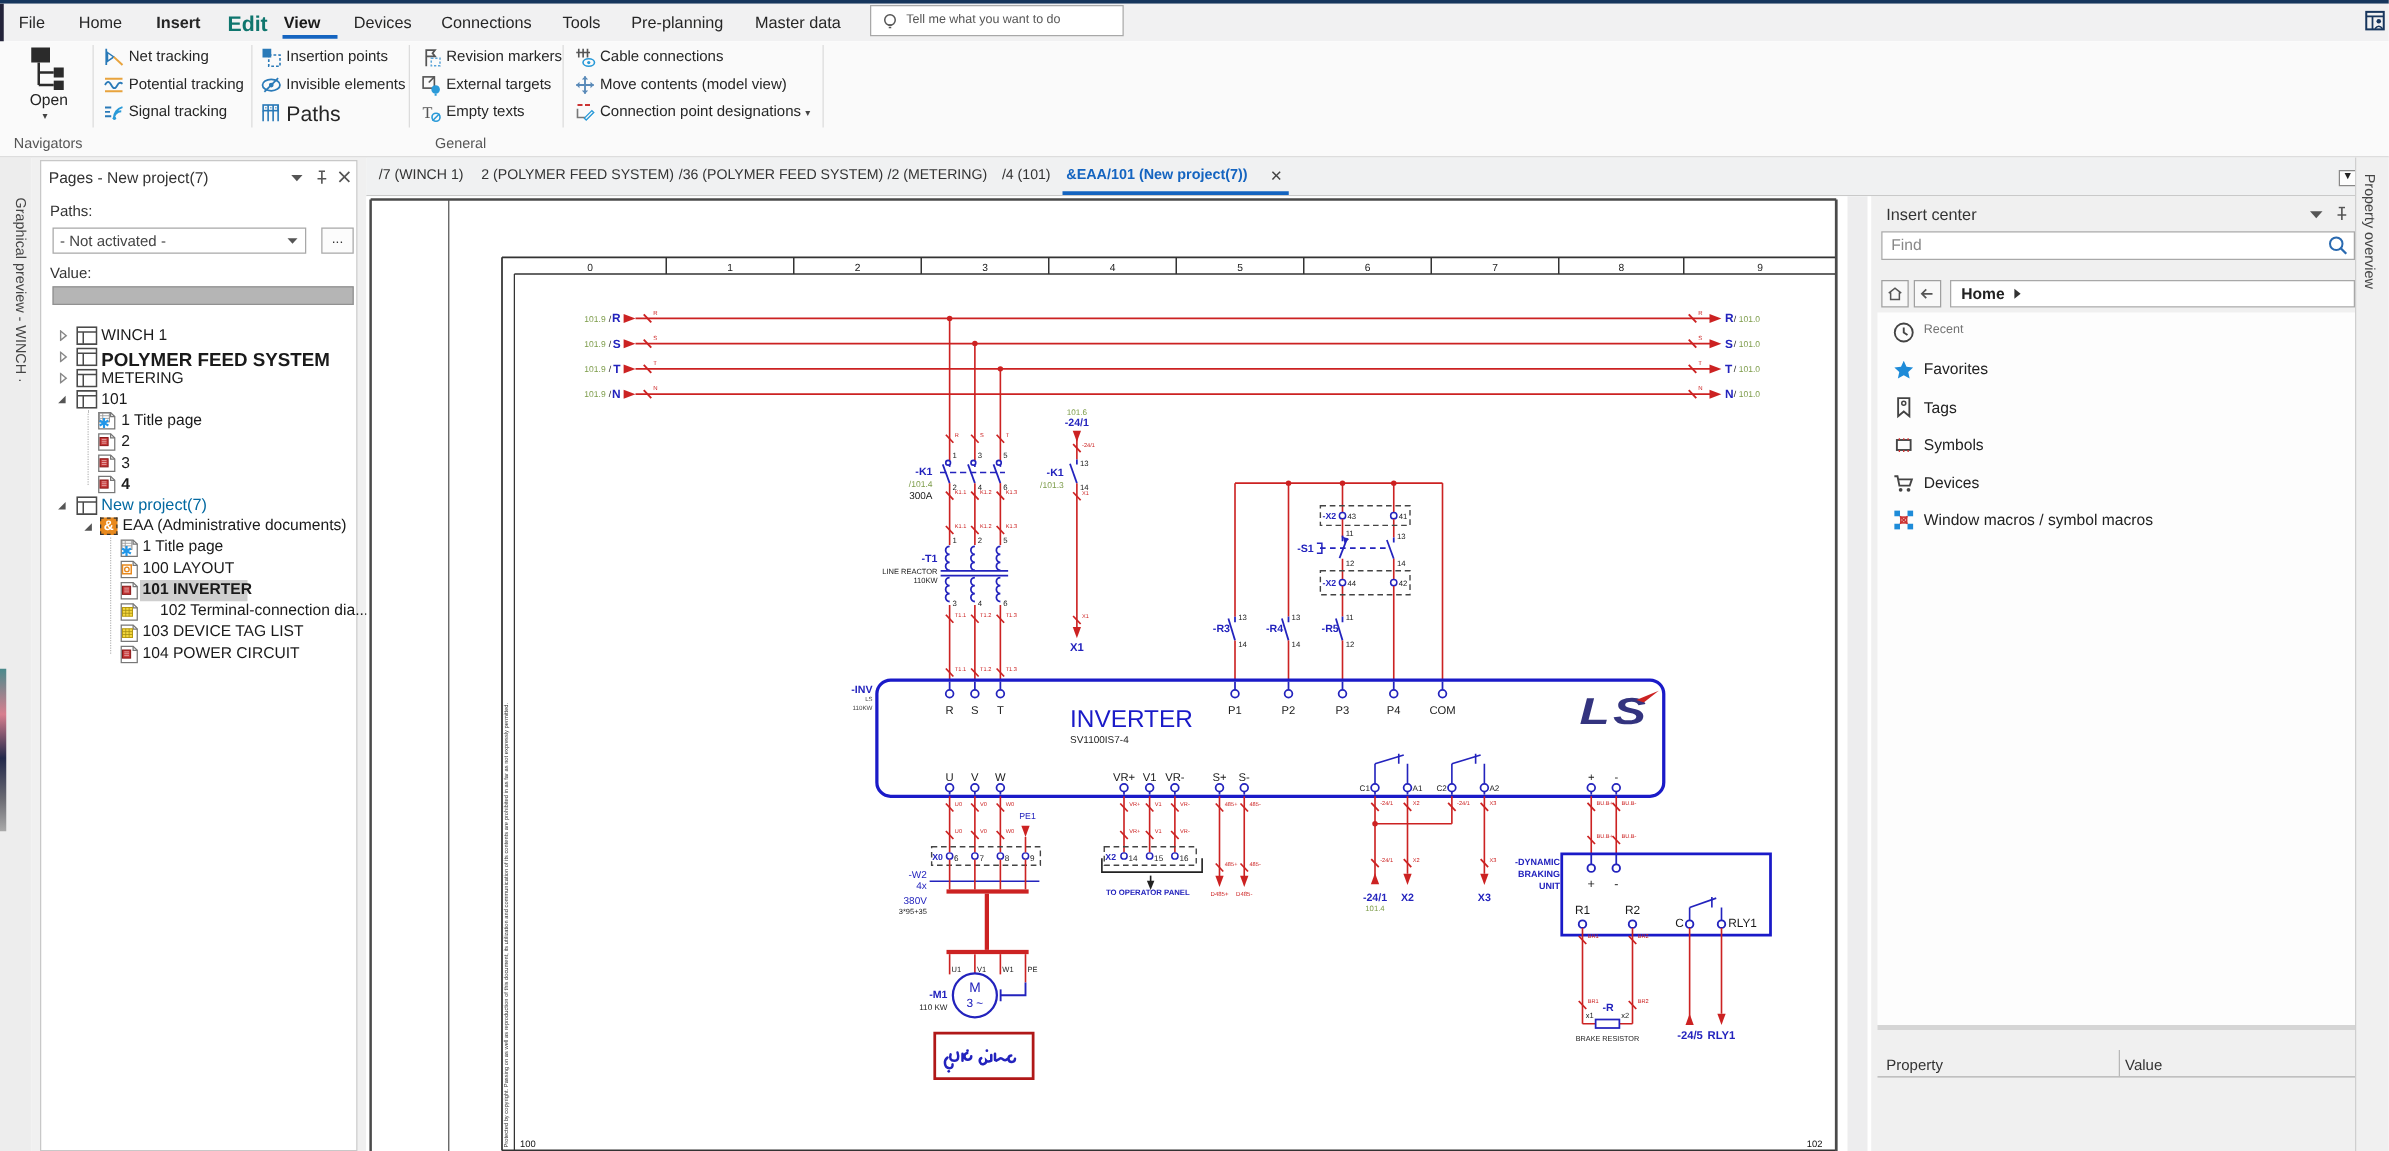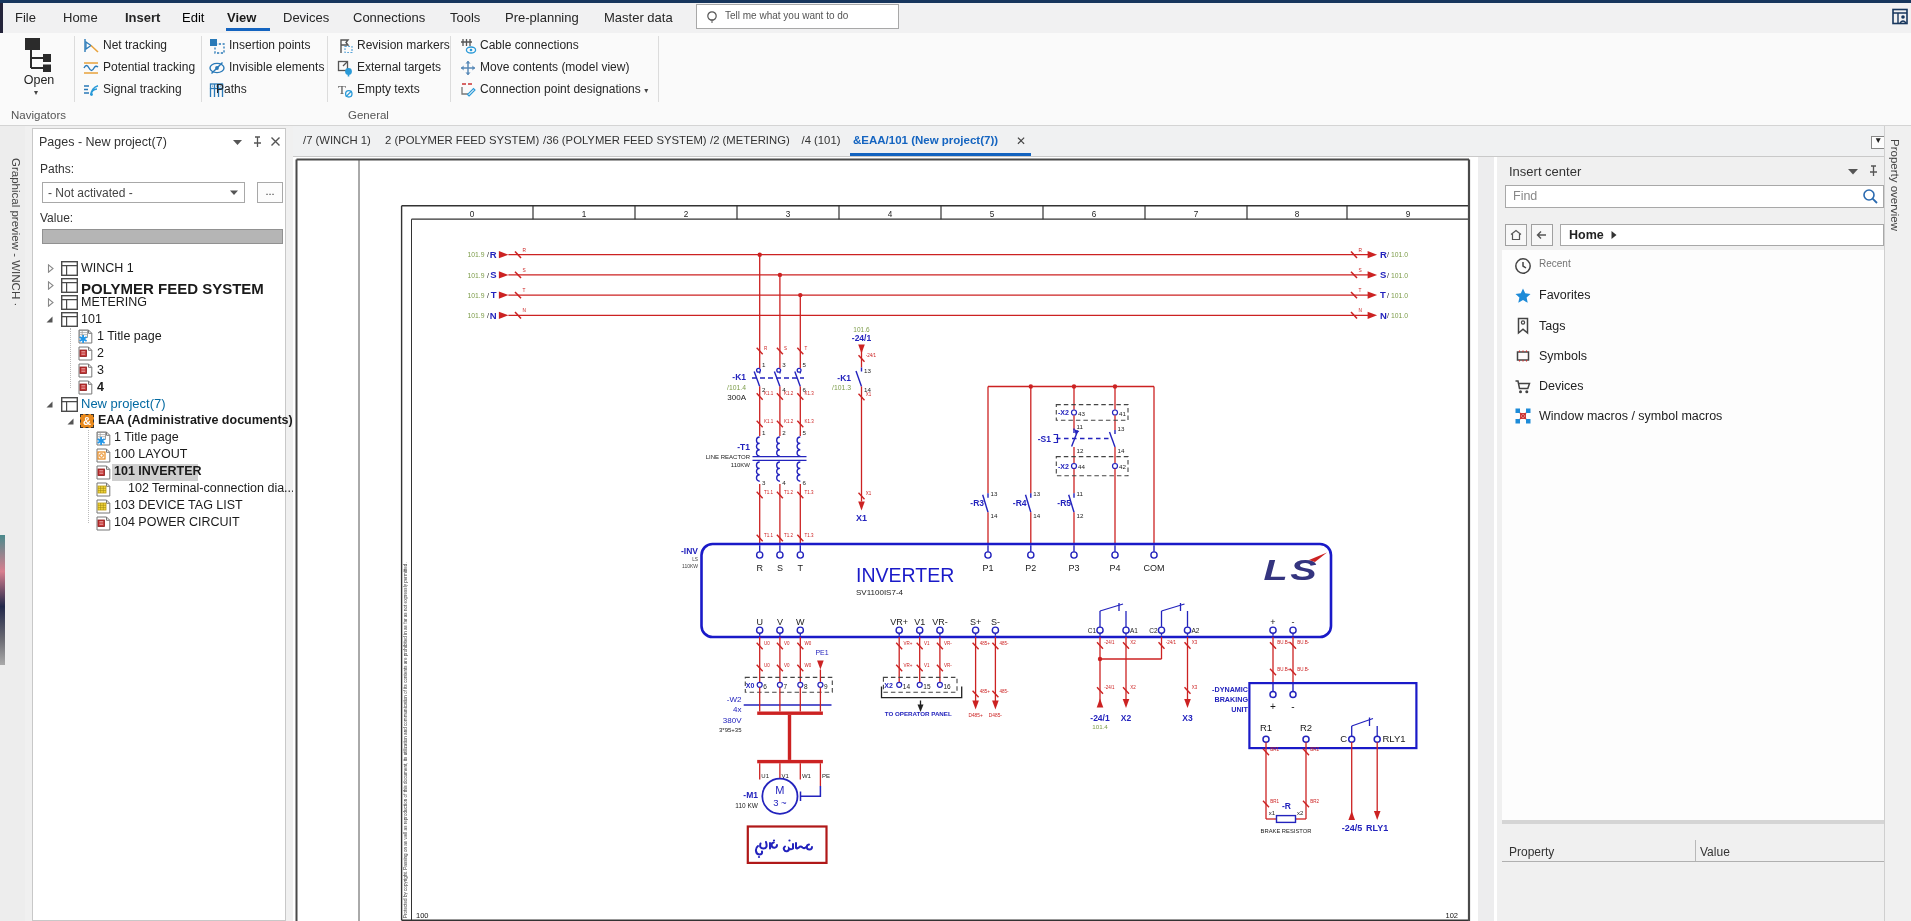--- a/index.html
+++ b/index.html
@@ -7,21 +7,21 @@
 </style></head><body>
 <div id="root">
 
  <div class="abs" style="left:0;top:0;width:1911px;height:2.5px;background:#17365d"></div>
 
  <div class="abs" style="left:0;top:2.5px;width:1911px;height:30.5px;background:#f1f1f2"></div>
  <div class="abs" style="left:0;top:2.5px;width:3px;height:31px;background:#23233a"></div>
  <div style="position:absolute;left:15px;top:10px;font-size:13px;color:#262626;font-weight:normal">File</div>
 <div style="position:absolute;left:63px;top:10px;font-size:13px;color:#262626;font-weight:normal">Home</div>
 <div style="position:absolute;left:125px;top:10px;font-size:13px;color:#262626;font-weight:bold">Insert</div>
-<div style="position:absolute;left:182px;top:10px;font-size:13px;color:#000000;font-weight:normal">Edit</div>
+<div style="position:absolute;left:182px;top:10px;font-size:17px;color:#0f766e;font-weight:bold">Edit</div>
 <div style="position:absolute;left:227px;top:10px;font-size:13px;color:#1a1a1a;font-weight:bold">View</div>
 <div style="position:absolute;left:283px;top:10px;font-size:13px;color:#262626;font-weight:normal">Devices</div>
 <div style="position:absolute;left:353px;top:10px;font-size:13px;color:#262626;font-weight:normal">Connections</div>
 <div style="position:absolute;left:450px;top:10px;font-size:13px;color:#262626;font-weight:normal">Tools</div>
 <div style="position:absolute;left:505px;top:10px;font-size:13px;color:#262626;font-weight:normal">Pre-planning</div>
 <div style="position:absolute;left:604px;top:10px;font-size:13px;color:#262626;font-weight:normal">Master data</div>
  <div class="abs" style="left:226px;top:27.5px;width:44px;height:3.5px;background:#1464c0"></div>
  <div class="abs" style="left:696px;top:4px;width:203px;height:25px;background:#fff;border:1px solid #a8a8a8"></div>
  <svg class="abs" style="left:703px;top:8px" width="18" height="18">
       <circle cx="9" cy="8" r="4.2" fill="none" stroke="#555" stroke-width="1.2"></circle>
@@ -89,21 +89,21 @@
       </svg>
     </div>
     <div style="position:absolute;left:229px;top:60px;font-size:12px;color:#262626;white-space:nowrap">Invisible elements</div>
 <div style="position:absolute;left:208px;top:81px;width:18px;height:18px">
       <svg width="18" height="18" viewBox="0 0 18 18" style="position:absolute;left:0;top:0">
         <rect x="2.5" y="3" width="12" height="4.5" fill="none" stroke="#2a7ab8" stroke-width="1.3"></rect>
         <path d="M6.5,3 V16 M10.5,3 V16 M14.5,3 V16 M2.5,7.5 V16" stroke="#2a7ab8" stroke-width="1.3" fill="none"></path>
         <path d="M4.3,5.2 h0.8 M8.3,5.2 h0.8 M12.3,5.2 h0.8" stroke="#2a7ab8" stroke-width="1.2"></path>
       </svg>
     </div>
-    <div style="position:absolute;left:216px;top:82px;font-size:12px;color:#262626;white-space:nowrap">Paths</div>
+    <div style="position:absolute;left:229px;top:82px;font-size:17px;color:#262626;white-space:nowrap">Paths</div>
 <div style="position:absolute;left:336px;top:36.5px;width:18px;height:18px">
       <svg width="18" height="18" viewBox="0 0 18 18" style="position:absolute;left:0;top:0">
         <path d="M5,16 V3 H12 L10,5.5 12,8 H5" fill="none" stroke="#555" stroke-width="1.4"></path>
         <rect x="9" y="9.5" width="7" height="6" fill="none" stroke="#5aa4d8" stroke-width="1.2" stroke-dasharray="1.8,1.4"></rect>
       </svg>
     </div>
     <div style="position:absolute;left:357px;top:37.5px;font-size:12px;color:#262626;white-space:nowrap">Revision markers</div>
 <div style="position:absolute;left:336px;top:59px;width:18px;height:18px">
       <svg width="18" height="18" viewBox="0 0 18 18" style="position:absolute;left:0;top:0">
         <rect x="2.5" y="2.5" width="9" height="9" fill="none" stroke="#555" stroke-width="1.3"></rect>
@@ -250,21 +250,21 @@
     </svg>
 <svg style="position:absolute;left:61px;top:397px" width="17" height="15">
       <rect x="0.7" y="0.7" width="15.6" height="13.6" fill="#fff" stroke="#4a4a4a" stroke-width="1.4"></rect>
       <path d="M1,4.6 H16.3 M5.6,4.6 V14" stroke="#4a4a4a" stroke-width="1.2" fill="none"></path>
     </svg>
 <div style="position:absolute;left:81px;top:396.4px;font-size:13px;color:#0369a1;font-weight:normal;white-space:nowrap">New project(7)</div>
 <svg style="position:absolute;left:66px;top:417px" width="9" height="9">
       <path d="M7.5,1.5 V7.5 H1.5 Z" fill="#555"></path>
     </svg>
 <div style="position:absolute;left:80px;top:414px;width:14px;height:14px;background:#e8891d;border:1px dashed #333;color:#fff;font-size:11px;font-weight:bold;text-align:center;line-height:13px">&amp;</div>
-<div style="position:absolute;left:98px;top:413.4px;font-size:12.5px;color:#1a1a1a;font-weight:bold;white-space:nowrap">EAA (Administrative documents)</div>
+<div style="position:absolute;left:98px;top:413.4px;font-size:12.5px;color:#1a1a1a;font-weight:normal;white-space:nowrap">EAA (Administrative documents)</div>
 <svg style="position:absolute;left:96px;top:431px" width="15" height="15">
       <path d="M1,1 H10.5 L13.8,4.3 V14 H1 Z" fill="#fff" stroke="#777" stroke-width="1"></path>
       <path d="M10.5,1 V4.3 H13.8" fill="none" stroke="#777" stroke-width="1"></path>
       <rect x="1.5" y="1.5" width="8" height="7" fill="#fff" stroke="#888" stroke-width="0.8"></rect>
       <path d="M1.5,3.6 h8 M1.5,5.7 h8 M4.2,1.5 v7" stroke="#999" stroke-width="0.7"></path>
       <text x="0.5" y="13.5" font-size="11" fill="#2196e8">✱</text>
     </svg>
 <div style="position:absolute;left:114px;top:430.3px;font-size:12.5px;color:#1a1a1a;font-weight:normal;white-space:nowrap">1 Title page</div>
 <svg style="position:absolute;left:96px;top:448px" width="15" height="15">
       <path d="M1,1 H10.5 L13.8,4.3 V14 H1 Z" fill="#fff" stroke="#777" stroke-width="1"></path>

